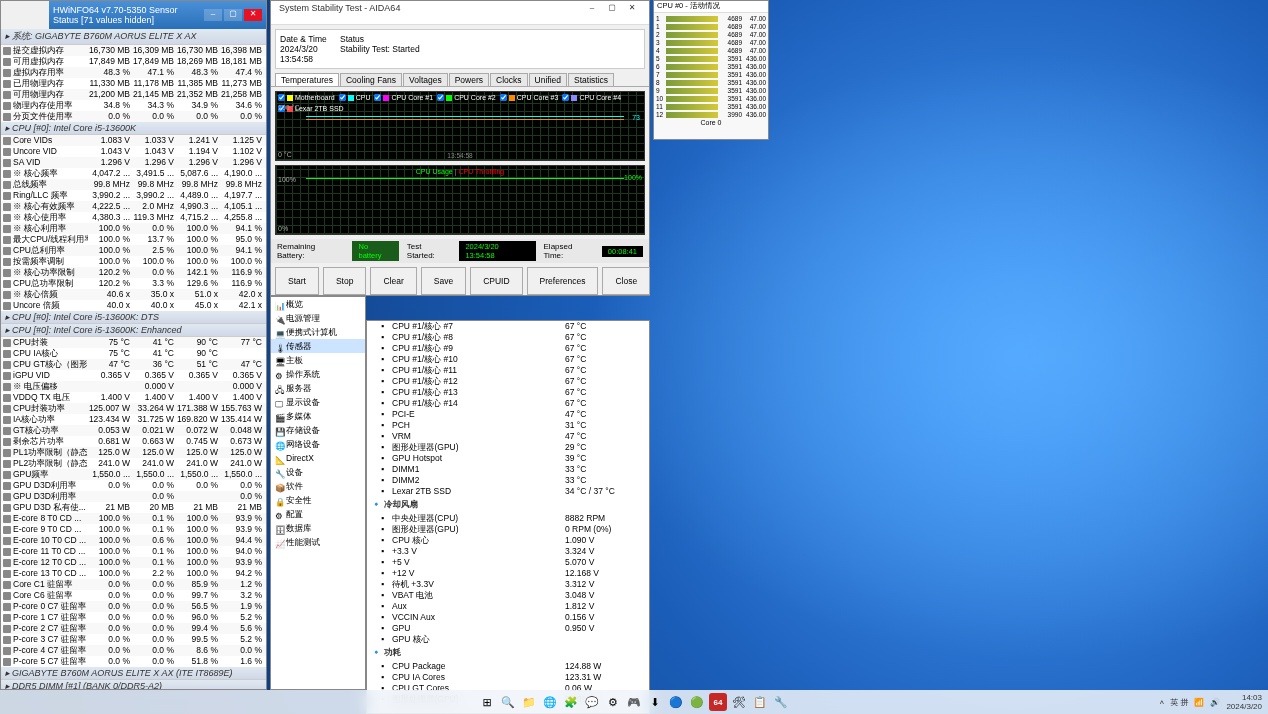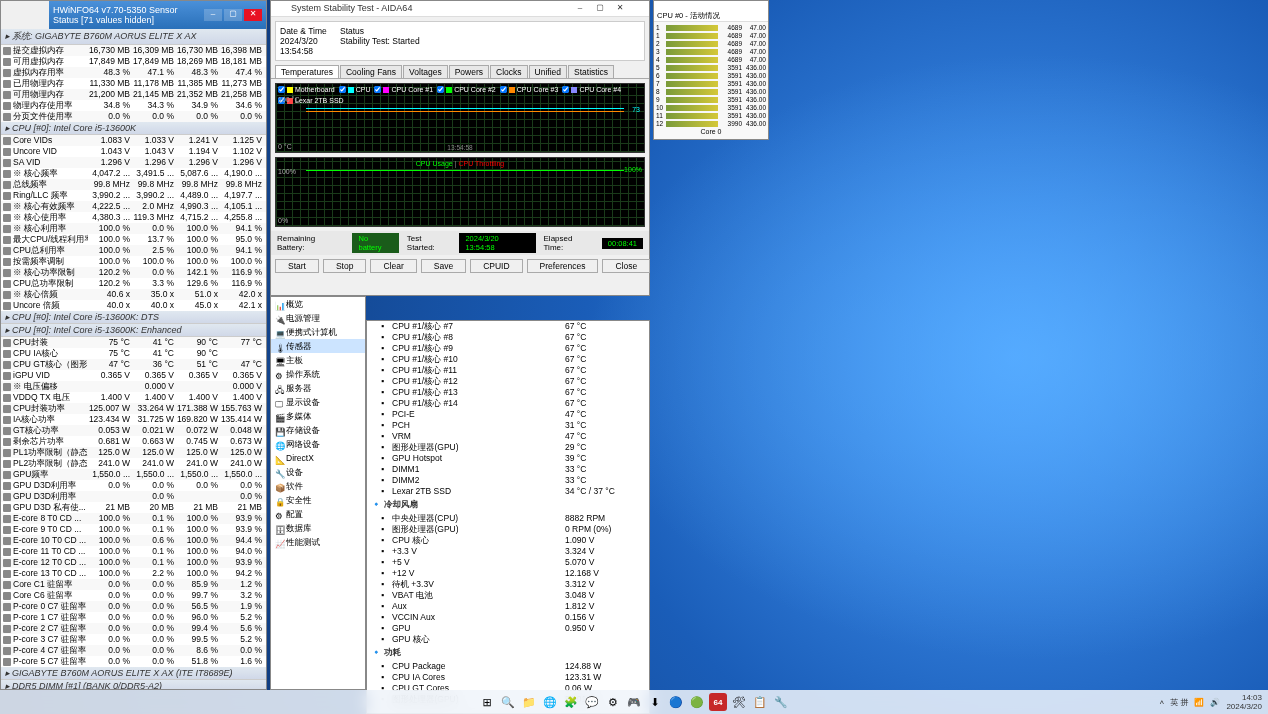--- a/index.html
+++ b/index.html
@@ -19,21 +19,21 @@
 .hw-row:nth-child(even) { background: #f8f8f8; }
 .hw-label { flex: 0 0 85px; white-space: nowrap; overflow: hidden; }
 .hw-val { flex: 1; text-align: right; padding-right: 2px; white-space: nowrap; }
 .hw-row.hl-blue .hw-val:first-of-type { background: #c0d8f0; }
 .hw-row.hl-green .hw-val:first-of-type { background: #c0e8c0; }
 .hw-row.hl-yellow .hw-val:first-of-type { background: #f0e8a0; }
 .ico { display: inline-block; width: 8px; height: 8px; background: #888; border-radius: 1px; margin-right: 2px; vertical-align: middle; }
 
 
 .aida { position: absolute; left: 270px; top: 0; width: 380px; height: 296px; background: #f0f0f0; border: 1px solid #888; z-index: 9; font-size: 9px; }
-.aida-title { background: #fff; color: #333; padding: 2px 20px; font-size: 9px; display: flex; justify-content: space-between; height: 16px; border-bottom: 1px solid #ddd; }
+.aida-title { background: #fff; color: #333; padding: 2px 8px; font-size: 9px; display: flex; justify-content: space-between; height: 24px; border-bottom: 1px solid #ddd; }
 .aida-top { display: flex; padding: 4px; gap: 8px; }
 .aida-checks { flex: 0 0 90px; }
 .chk { display: flex; align-items: center; gap: 3px; font-size: 8.5px; line-height: 12px; }
 .chk input { width: 9px; height: 9px; }
 .aida-info { flex: 1; background: #fff; border: 1px solid #ccc; padding: 4px; font-size: 8.5px; }
 .aida-info-row { display: flex; }
 .aida-info-row span:first-child { flex: 0 0 60px; }
 .tabs { display: flex; border-bottom: 1px solid #aaa; font-size: 8.5px; padding-left: 4px; }
 .tab { padding: 1px 5px; border: 1px solid #aaa; border-bottom: none; margin-right: 1px; background: #e8e8e8; cursor: pointer; }
 .tab.active { background: #fff; }
@@ -41,39 +41,39 @@
 .graph-grid { position: absolute; inset: 0; background-image: repeating-linear-gradient(0deg, #1a3a1a 0, #1a3a1a 1px, transparent 1px, transparent 8px), repeating-linear-gradient(90deg, #1a3a1a 0, #1a3a1a 1px, transparent 1px, transparent 8px); }
 .graph-legend { position: absolute; top: 2px; left: 2px; right: 2px; display: flex; gap: 4px; font-size: 7px; color: #fff; flex-wrap: wrap; }
 .leg-item { display: flex; align-items: center; gap: 2px; }
 .leg-sw { width: 6px; height: 6px; }
 .graph-ylabel { position: absolute; left: 2px; color: #aaa; font-size: 7px; }
 .graph-title { position: absolute; top: 2px; left: 50%; transform: translateX(-50%); font-size: 7px; }
 .status-bar { display: flex; padding: 2px 6px; gap: 8px; font-size: 8px; align-items: center; background: #e8e8e8; }
 .status-pill { background: #000; color: #0f0; padding: 1px 6px; font-size: 7.5px; }
 .status-pill.red { color: #0f0; background: #1a5c1a; }
 .btn-row { display: flex; gap: 4px; padding: 4px; justify-content: space-around; }
-.btn { padding: 1px 12px; font-size: 8.5px; border: 1px solid #aaa; background: #f0f0f0; cursor: pointer; }
+.btn { padding: 8px 12px; font-size: 8.5px; border: 1px solid #aaa; background: #f0f0f0; cursor: pointer; }
 
 
 .aida-tree { position: absolute; left: 270px; top: 296px; width: 96px; height: 394px; background: #fff; border: 1px solid #888; z-index: 8; font-size: 8.5px; overflow: hidden; }
 .tree-item { padding: 1px 4px; white-space: nowrap; line-height: 12px; display: flex; align-items: center; gap: 2px; }
 .tree-item.sel { background: #cce4ff; }
 .tree-ico { width: 9px; height: 9px; display: inline-block; }
 
 
 .aida-sensors { position: absolute; left: 366px; top: 296px; width: 284px; height: 394px; background: #fff; border: 1px solid #888; z-index: 8; font-size: 8.5px; overflow-y: auto; margin-top: 24px; }
 .sens-section { padding: 2px 4px; font-weight: bold; color: #333; }
 .sens-row { display: flex; padding: 0 4px 0 14px; line-height: 11px; }
 .sens-row .sl { flex: 1; }
 .sens-row .sv { flex: 0 0 80px; }
 .sens-ico { width: 8px; height: 8px; display: inline-block; margin-right: 3px; }
 
 
 .cpumini { position: absolute; left: 653px; top: 0; width: 116px; height: 140px; background: #f8f8f8; border: 1px solid #888; z-index: 7; font-size: 7px; }
-.cpumini-title { background: #fff; padding: 10px 3px; font-size: 7.5px; border-bottom: 1px solid #ddd; height: 12px; }
+.cpumini-title { background: #fff; padding: 0 3px; font-size: 7.5px; border-bottom: 1px solid #ddd; height: 12px; }
 .cpumini-body { padding: 2px; }
 .mini-row { display: flex; align-items: center; gap: 2px; line-height: 8px; font-size: 6.5px; }
 .mini-bar { flex: 1; height: 6px; background: linear-gradient(90deg, #7a9b3a, #d4c838); }
 .mini-num { flex: 0 0 22px; text-align: right; }
 
 
 .taskbar { position: absolute; bottom: 0; left: 0; right: 0; height: 24px; background: rgba(240,245,250,0.85); backdrop-filter: blur(8px); display: flex; align-items: center; z-index: 100; }
 .tb-center { position: absolute; left: 50%; transform: translateX(-50%); display: flex; gap: 3px; align-items: center; }
 .tb-icon { width: 18px; height: 18px; border-radius: 3px; display: flex; align-items: center; justify-content: center; font-size: 11px; cursor: pointer; }
 .tb-right { position: absolute; right: 6px; display: flex; gap: 6px; align-items: center; font-size: 8px; color: #333; }

